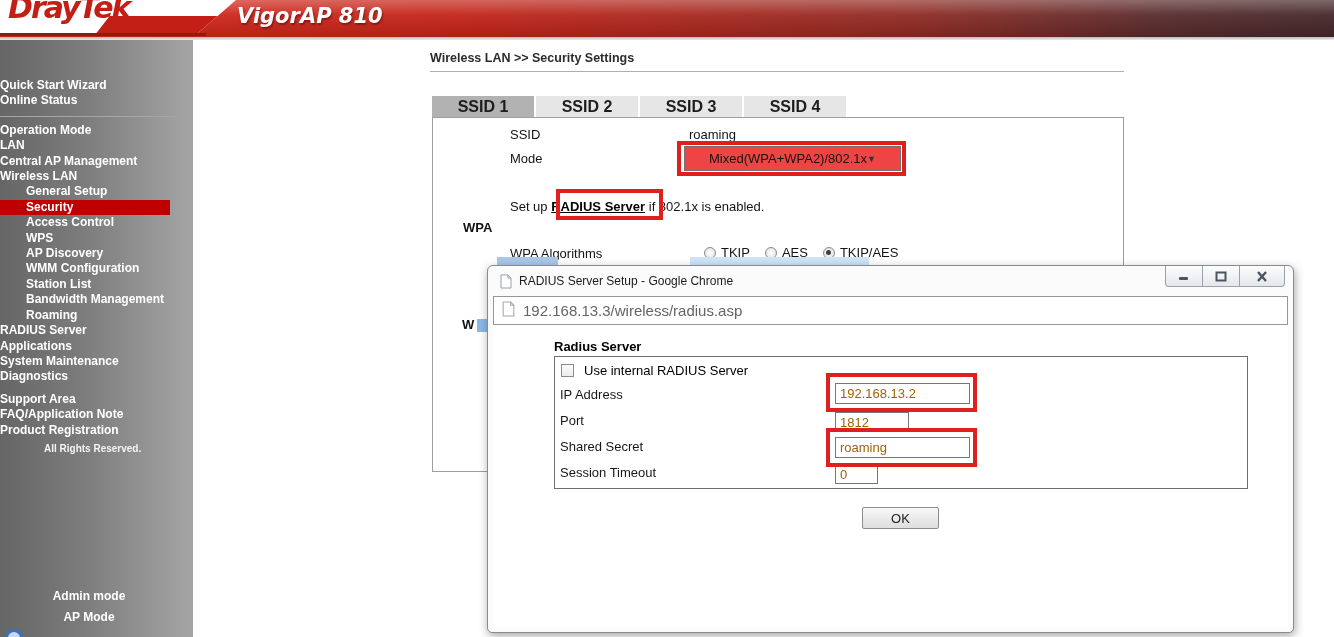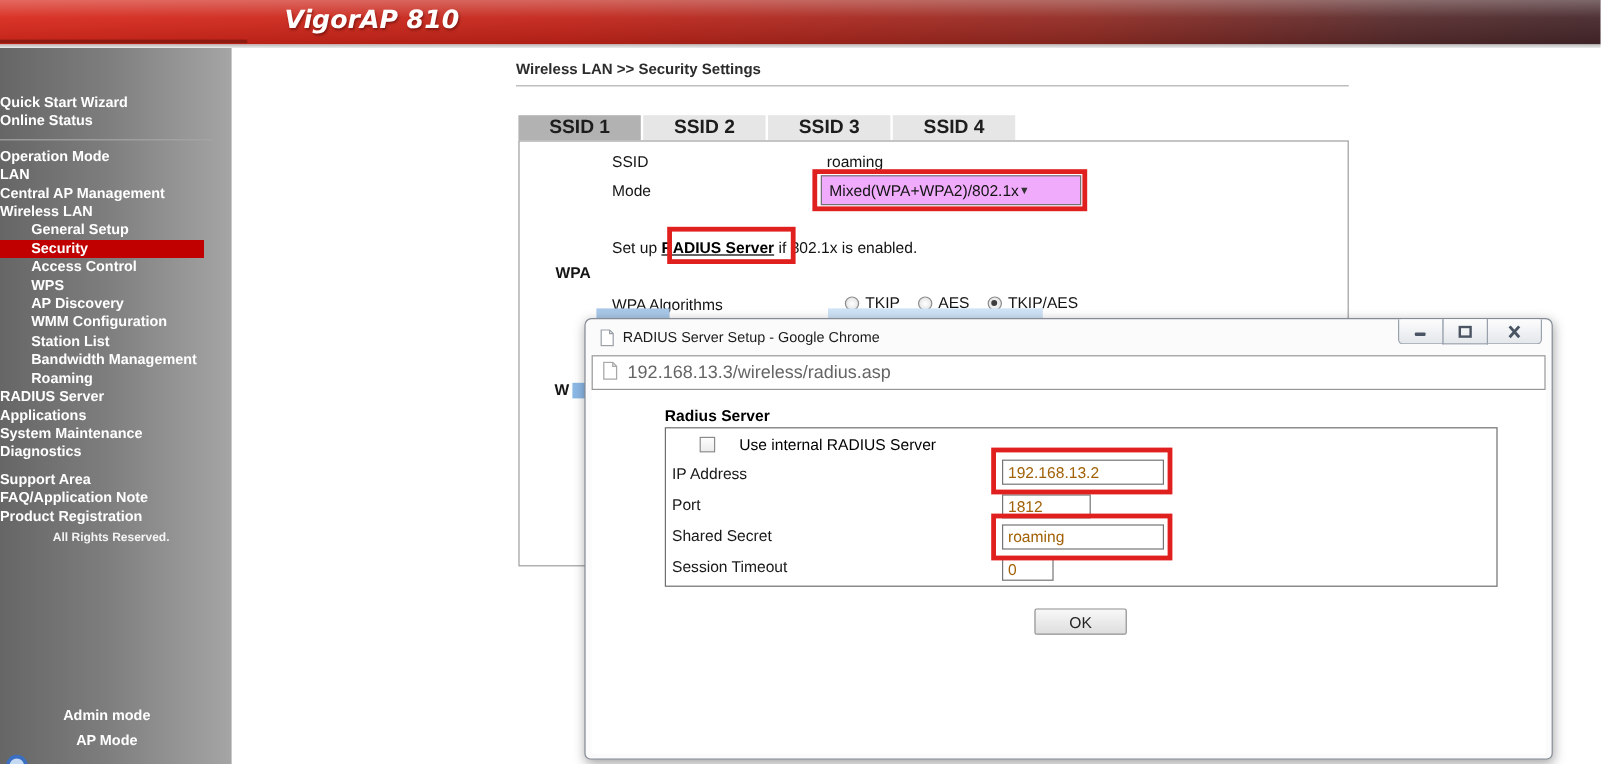--- a/index.html
+++ b/index.html
@@ -46,22 +46,22 @@
   .tabs { position:absolute; left:432px; top:96px; display:flex; gap:2px; }
   .tab { width:102px; height:21px; line-height:21px; text-align:center; font-weight:bold; font-size:16px;
     color:#1d1d1d; background:#e6e6e6; cursor:pointer; }
   .tab.active { background:#b2b2b2; }
   .panel { position:absolute; left:432px; top:117px; width:692px; height:355px; border:1px solid #9e9e9e;
     background:#fff; font-size:13px; color:#141414; }
   .panel .abs { position:absolute; }
   .lbl-ssid { left:77px; top:9px; }
   .val-ssid { left:256px; top:9px; }
   .lbl-mode { left:77px; top:33px; }
-  .mode-select { left:251px; top:28px; width:217px; height:25px; border:1px solid #737373; background:#f0abfc;
-    display:flex; align-items:center; justify-content:flex-start; padding:0 6px; cursor:pointer; }
+  .mode-select { left:251px; top:28px; width:217px; height:25px; border:1px solid #737373; background:#ef4444;
+    display:flex; align-items:center; justify-content:center; padding:0 6px; cursor:pointer; }
   .mode-select .arrow { font-size:9px; color:#333; }
   .note { left:77px; top:81px; }
   .rlink { font-weight:bold; text-decoration:underline; cursor:pointer; color:#000; }
   .wpa-h { left:30px; top:102px; font-weight:bold; }
   .lbl-alg { left:77px; top:128px; }
   .radios { left:271px; top:127px; display:flex; }
   .ropt { display:flex; align-items:center; gap:5px; margin-right:15px; cursor:pointer; }
   .radio { width:12px; height:12px; border-radius:50%; border:1px solid #8a8a8a;
     background:radial-gradient(#ffffff,#dcdcdc); }
   .radio.sel::after { content:""; display:block; width:5px; height:5px; border-radius:50%;
@@ -88,21 +88,21 @@
     background:linear-gradient(#fdfdfd,#e4e7eb); display:flex; align-items:center; justify-content:center;
     cursor:pointer; }
   .wbtn.min { border-radius:0 0 0 4px; }
   .wbtn.cls { width:46px; border-radius:0 0 4px 0; }
   .urlbar { position:absolute; left:5px; top:30px; width:795px; height:29px; background:#fff;
     border:1px solid #979797; display:flex; align-items:center; padding-left:8px; gap:8px;
     font-size:15px; color:#656565; cursor:text; }
   .pcontent { position:absolute; left:5px; top:59px; width:795px; height:303px; background:#fff; }
   .pheading { position:absolute; left:61px; top:14px; font-weight:bold; font-size:13px; color:#000; }
   .groupbox { position:absolute; left:61px; top:31px; width:694px; height:133px; border:1px solid #6f6f6f; }
-  .chkrow { position:absolute; left:6px; top:6px; display:flex; align-items:center; gap:20px; font-size:13px;margin-left:22px; }
+  .chkrow { position:absolute; left:6px; top:6px; display:flex; align-items:center; gap:10px; font-size:13px; }
   .chk { width:13px; height:13px; border:1px solid #8b8b8b; background:linear-gradient(#fdfdfd,#ececec); cursor:pointer; }
   .g-lbl { position:absolute; left:5px; font-size:13px; color:#181818; }
   .g-inp { position:absolute; left:280px; border:1px solid #757575; font:13px "Liberation Sans",sans-serif;
     padding:1px 4px; background:#fff; color:#a16207; }
   .inp-ip { top:26px; width:135px; height:21px; }
   .inp-port { top:55px; width:74px; height:20px; }
   .inp-secret { top:80px; width:135px; height:21px; }
   .inp-timeout { top:107px; width:43px; height:20px; }
   .redbox-ip { left:271px; top:16px; width:151px; height:39px; }
   .redbox-secret { left:271px; top:71px; width:151px; height:39px; }
@@ -110,20 +110,24 @@
     background:linear-gradient(#f8f8f8,#dedede); border:1px solid #8c8c8c; border-radius:2px;
     font:13px "Liberation Sans",sans-serif; color:#222; cursor:pointer; }
 </style>
 </head>
 <body>
 
 <div class="screen">
 
   <div class="banner"></div>
   <div class="banner-edge"></div>
+  <div class="logo-area">
+    <div class="swoosh"></div>
+    <span class="logo-text">DrayTek</span>
+  </div>
   <div class="logo-underline"></div>
   <span class="model-title">VigorAP 810</span>
 
   <div class="sidebar">
     <div class="snav top">
       <div class="sitem">Quick Start Wizard</div>
       <div class="sitem">Online Status</div>
     </div>
     <div class="sdivider"></div>
     <div class="snav">

